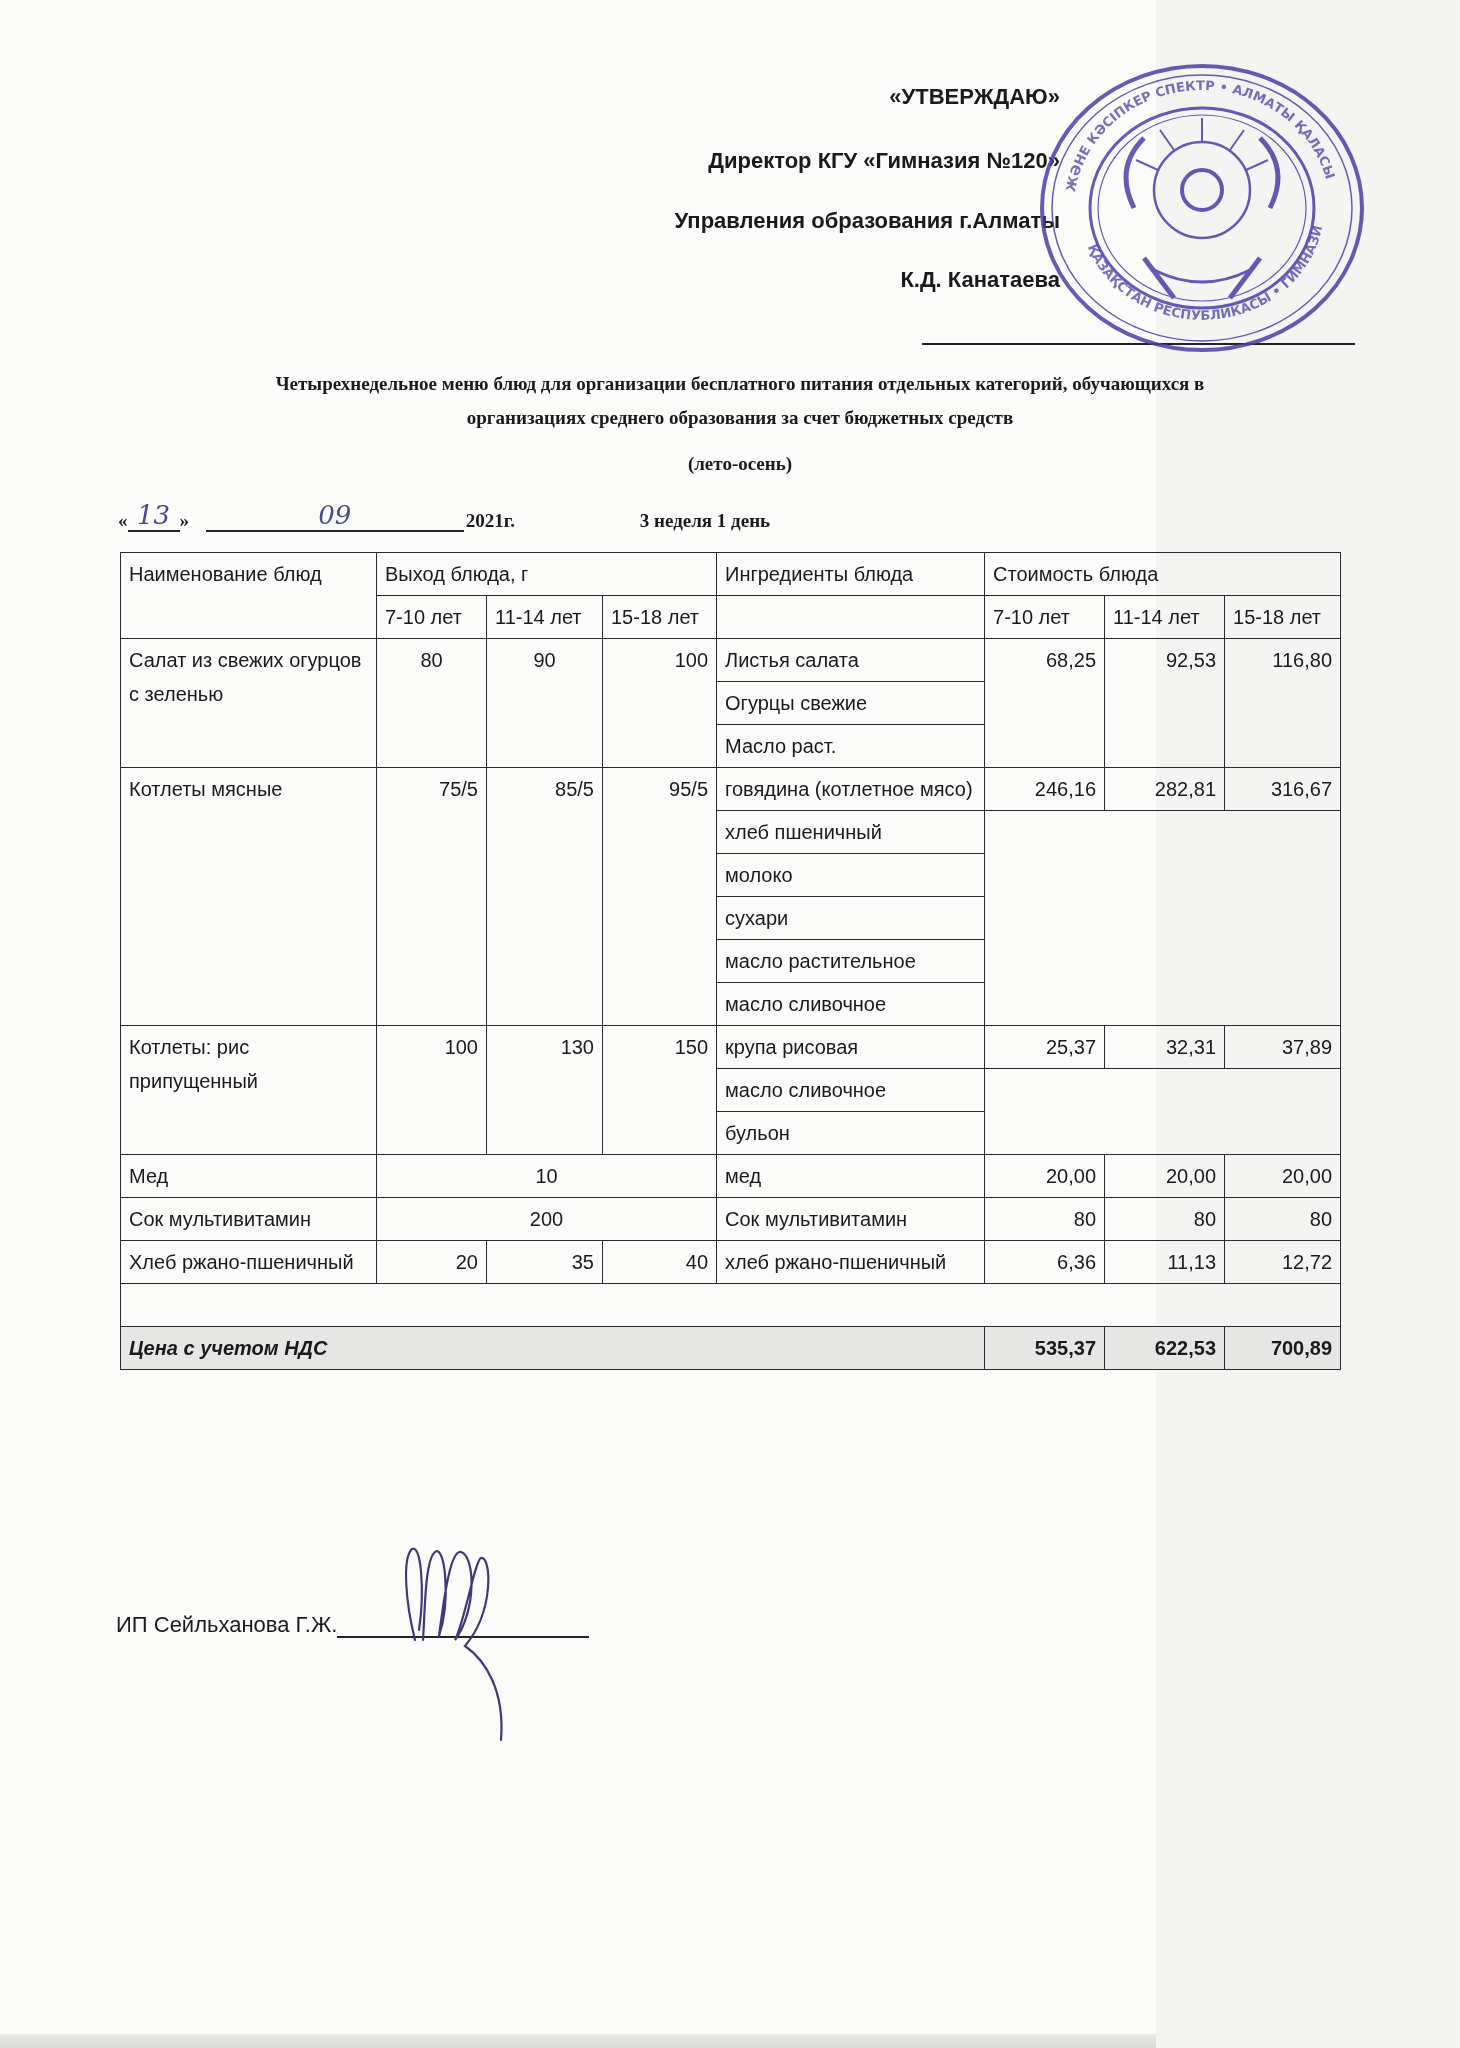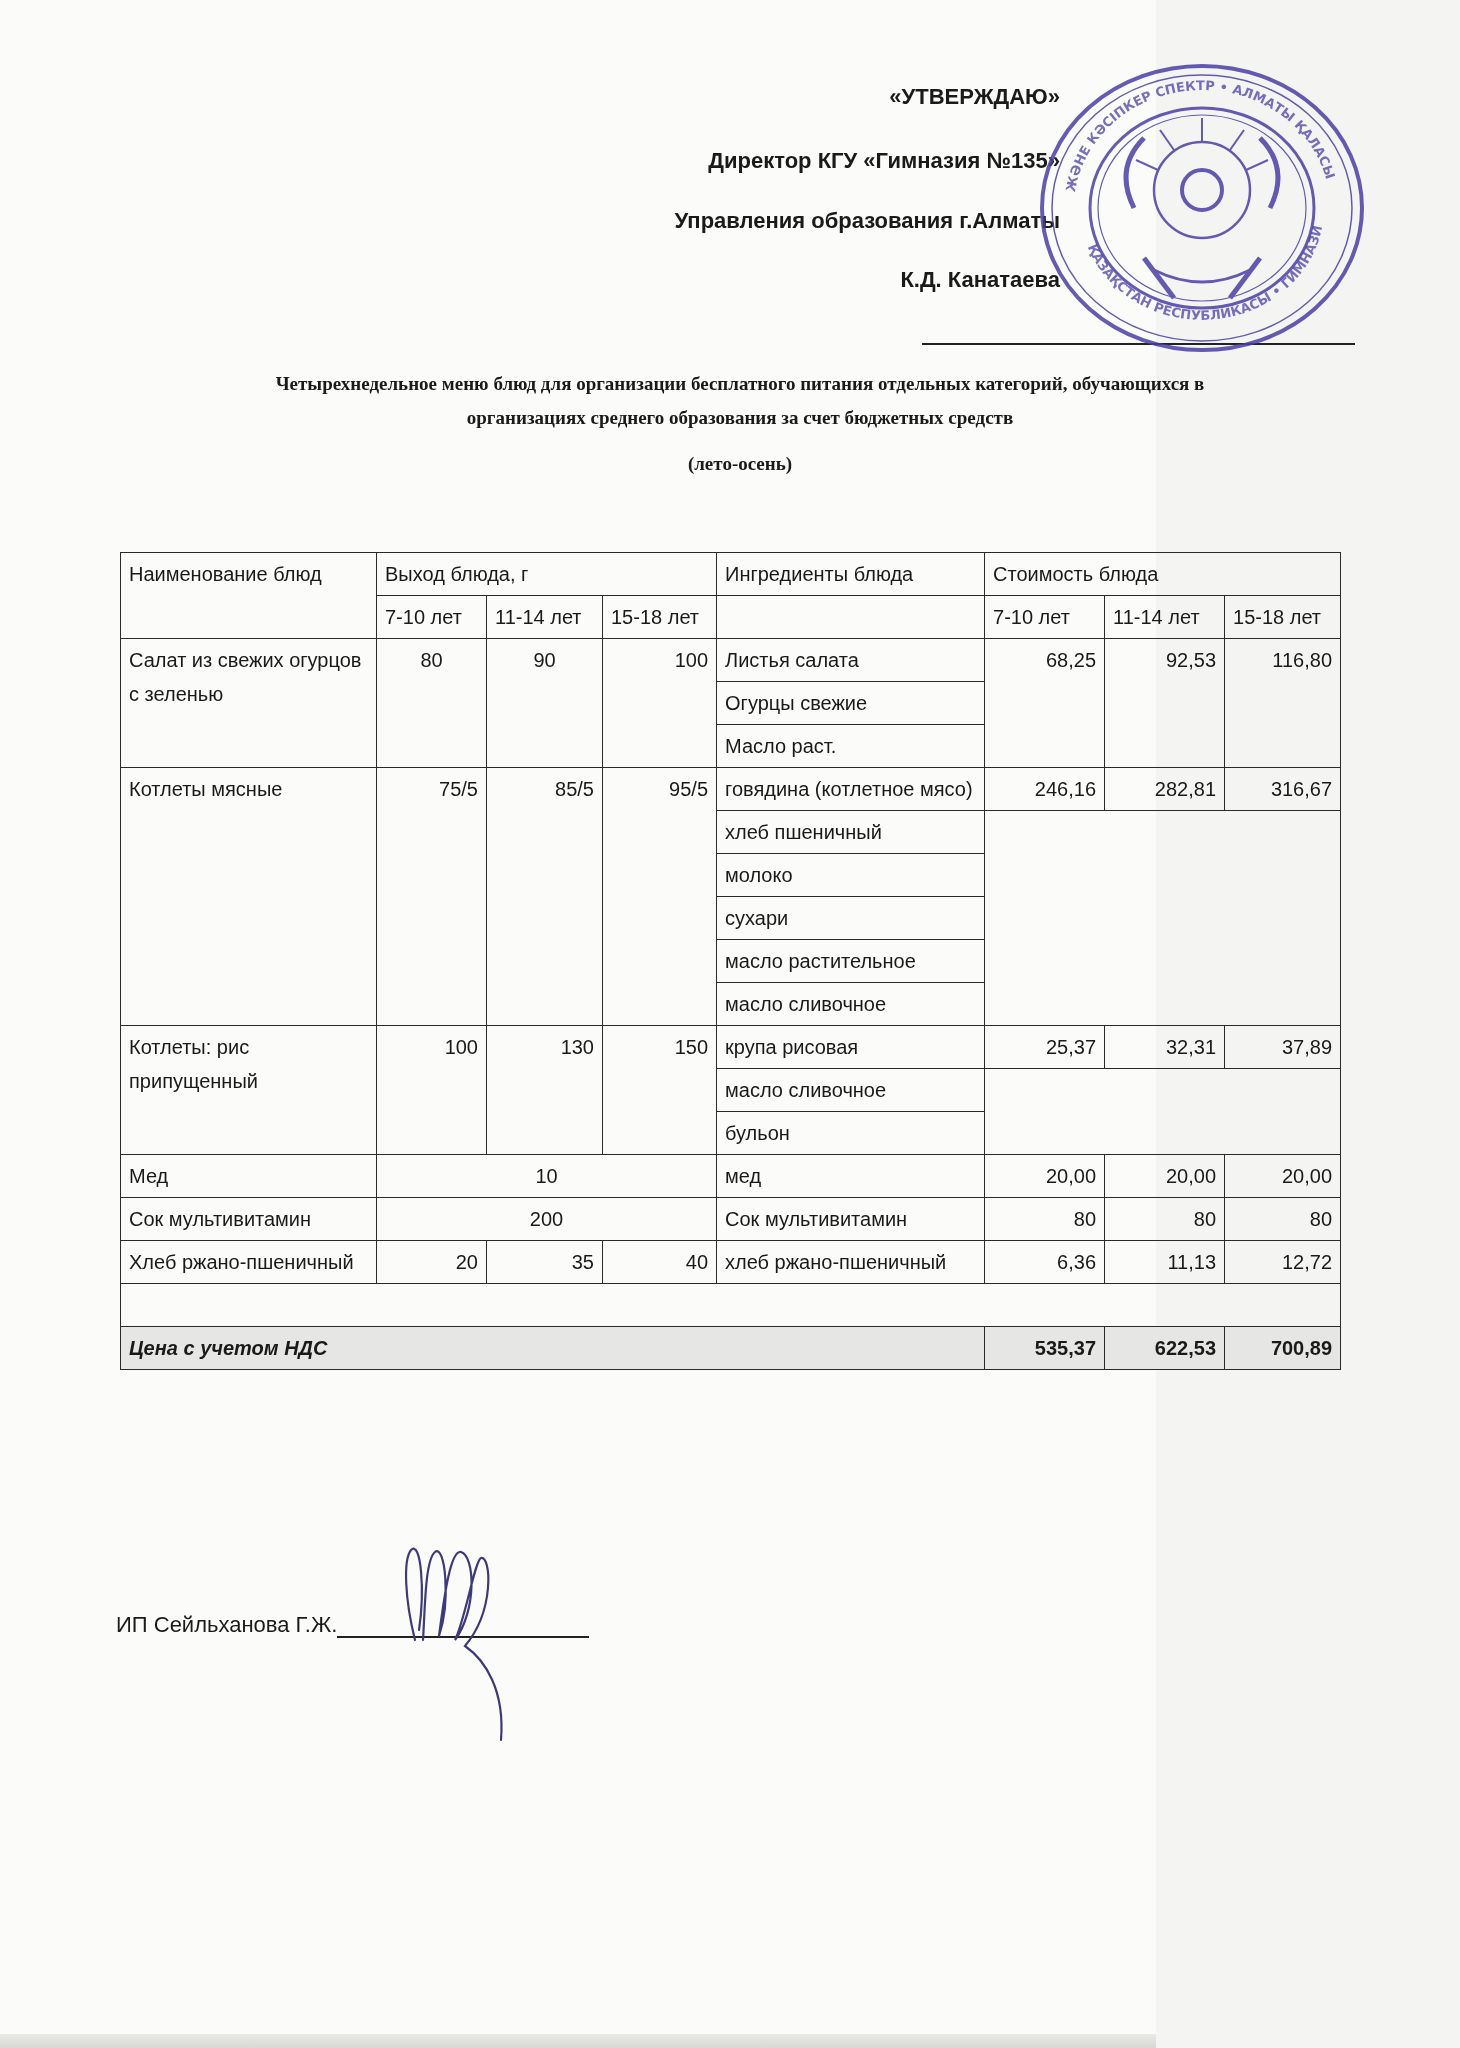--- a/index.html
+++ b/index.html
@@ -41,21 +41,21 @@
   .sign .u { width: 252px; height: 26px; }
   .sig-svg { position: absolute; left: 395px; top: 1530px; width: 140px; height: 220px; pointer-events: none; }
 </style>
 </head>
 <body>
 
 <div class="page">
 
   <div class="approve" style="width:540px;height:230px;">
     <div class="ln" style="top:0;">«УТВЕРЖДАЮ»</div>
-    <div class="ln" style="top:64px;">Директор КГУ «Гимназия №135»</div>
+    <div class="ln" style="top:64px;">Директор КГУ «Гимназия №120»</div>
     <div class="ln" style="top:124px;">Управления образования г.Алматы</div>
     <div class="ln" style="top:183px;">К.Д. Канатаева</div>
   </div>
   <div class="approve-line"></div>
 
   <svg class="stamp" viewBox="0 0 336 300">
     <g fill="none" stroke="#4b3fa8" opacity="0.85">
       <ellipse cx="168" cy="150" rx="160" ry="142" stroke-width="4"></ellipse>
       <ellipse cx="168" cy="150" rx="150" ry="133" stroke-width="1.5"></ellipse>
       <ellipse cx="168" cy="150" rx="112" ry="100" stroke-width="3"></ellipse>
@@ -78,20 +78,25 @@
       <text><textPath href="#arcTop" startOffset="4%">ЖӘНЕ КӘСІПКЕР СПЕКТР • АЛМАТЫ ҚАЛАСЫ</textPath></text>
       <path id="arcBot" d="M48 170 A122 112 0 0 0 288 170" fill="none"></path>
       <text><textPath href="#arcBot" startOffset="6%">ҚАЗАҚСТАН РЕСПУБЛИКАСЫ • ГИМНАЗИЯ №175</textPath></text>
     </g>
   </svg>
 
   <div class="title" style="top:370px;">Четырехнедельное меню блюд для организации бесплатного питания отдельных категорий, обучающихся в</div>
   <div class="title" style="top:404px;">организациях среднего образования за счет бюджетных средств</div>
   <div class="title" style="top:450px;">(лето-осень)</div>
 
+  <div class="dateline">
+    <span>«</span><span class="u hand" style="width:52px;">13</span><span>»</span>
+    <span class="u hand" style="width:258px;margin-left:12px;">09</span><span style="margin-left:2px;">2021г.</span>
+    <span style="margin-left:120px;">3 неделя 1 день</span>
+  </div>
 
   <table class="menu">
     <colgroup>
       <col style="width:256px">
         <col style="width:110px">
         <col style="width:116px">
         <col style="width:114px">
       <col style="width:268px">
         <col style="width:120px">
         <col style="width:120px">

